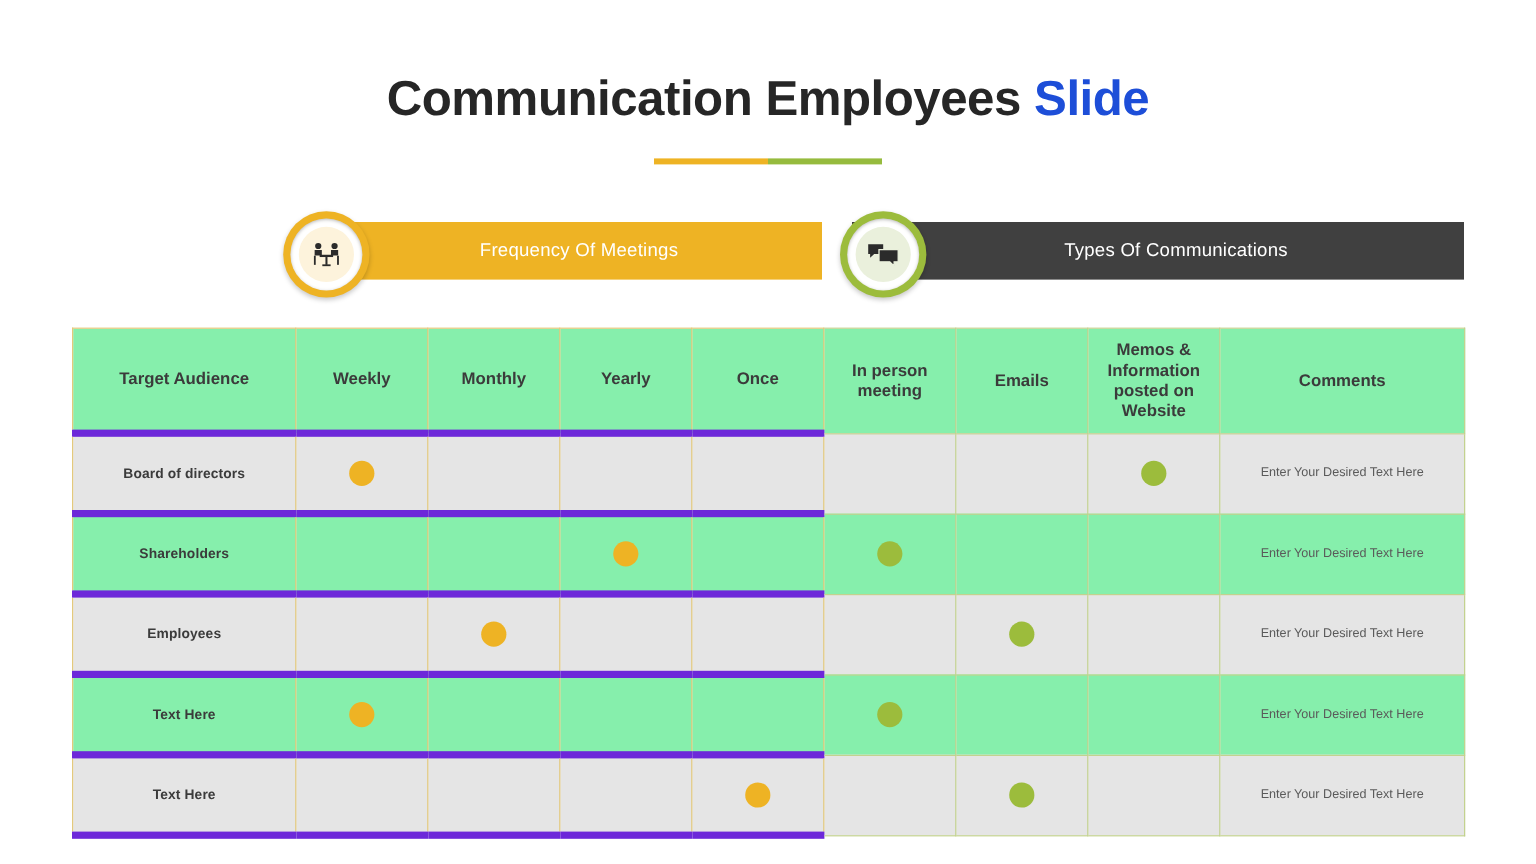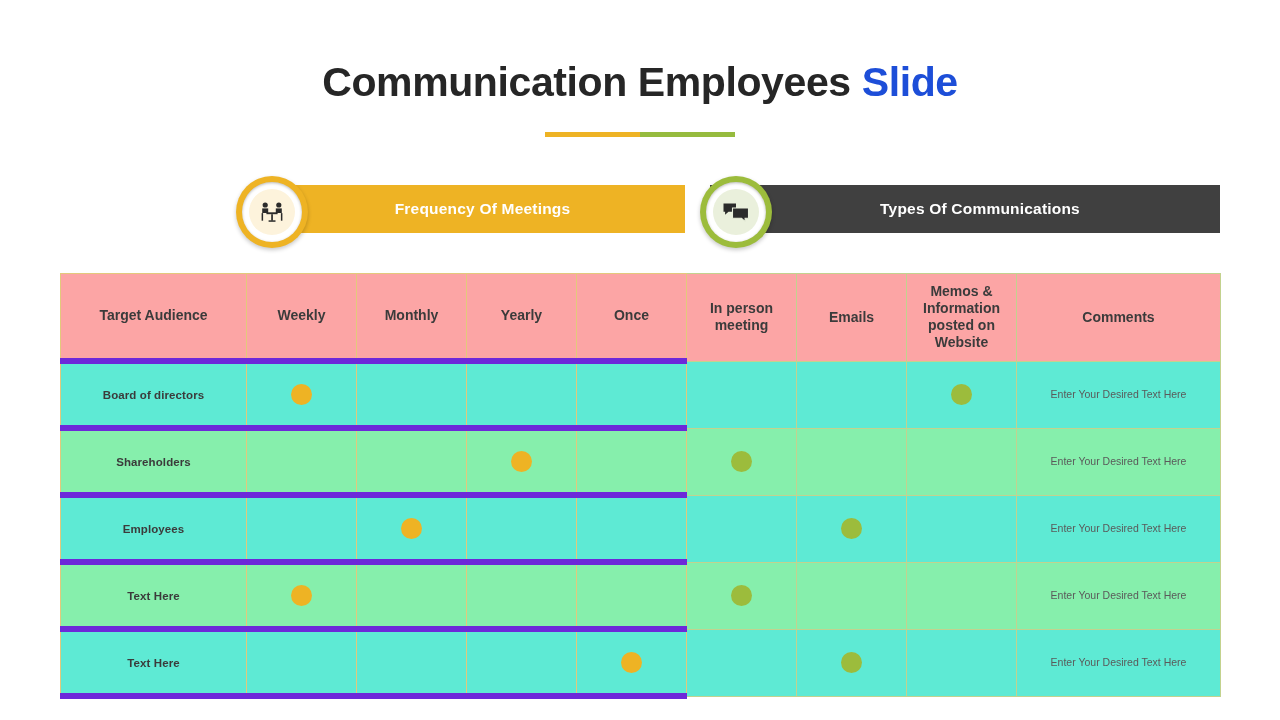--- a/index.html
+++ b/index.html
@@ -59,21 +59,21 @@
   }
   .banner-yellow { left: 250px; width: 435px; background: #eeb324; }
   .banner-green  { left: 710px; width: 510px; background: #404040; }
   .banner-label {
     position: absolute;
     top: 0;
     height: 48px;
     line-height: 48px;
     color: #ffffff;
     font-size: 15.5px;
-    font-weight: bold;
+    font-weight: normal;
     letter-spacing: 0.2px;
     white-space: nowrap;
   }
   .banner-yellow .banner-label { left: 0; width: 100%; text-align: center; padding-left: 30px; box-sizing: border-box; }
   .banner-green  .banner-label { left: 0; width: 100%; text-align: center; padding-left: 30px; box-sizing: border-box; }
 
   .badge {
     position: absolute;
     top: 0;
     width: 72px;
@@ -130,27 +130,27 @@
   .gR { border-right: 1px solid #c3d28e; }
   .gT { border-top: 1px solid #c3d28e; }
   .gB { border-bottom: 1px solid #c3d28e; }
 
   .hdr-row th {
     height: 84px;
     font-size: 14px;
     font-weight: bold;
     color: #3b3b3b;
     line-height: 1.22;
-    background: #fca5a5;
+    background: #86efac;
   }
   .body-row td {
     height: 61px;
     background: #86efac;
   }
-  .body-row.alt td { background: #5eead4; }
+  .body-row.alt td { background: #e5e5e5; }
 
   .aud {
     font-size: 11.5px;
     font-weight: bold;
     color: #3b3b3b;
     letter-spacing: 0.1px;
   }
   .cmt {
     font-size: 10.5px;
     color: #5a5a5a;

